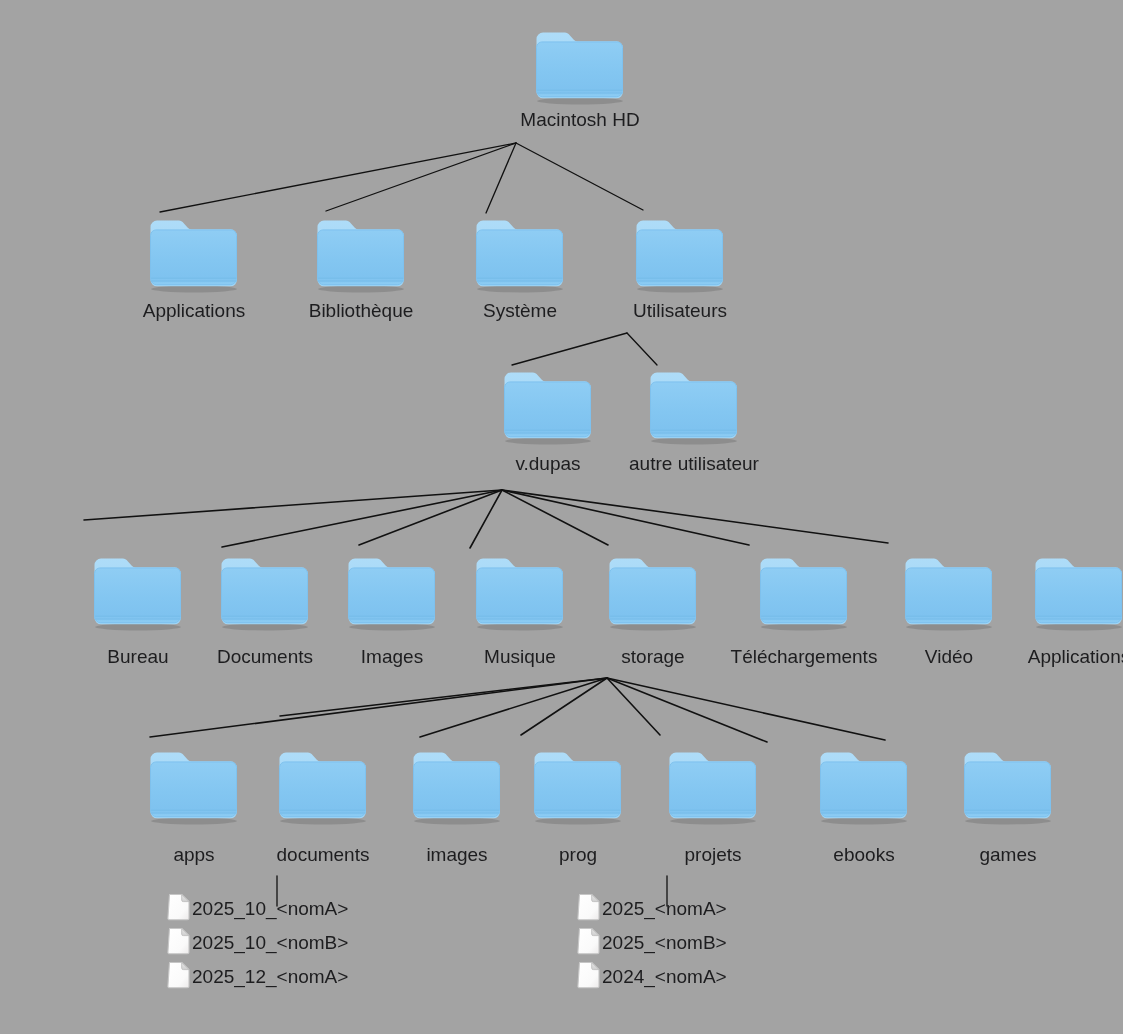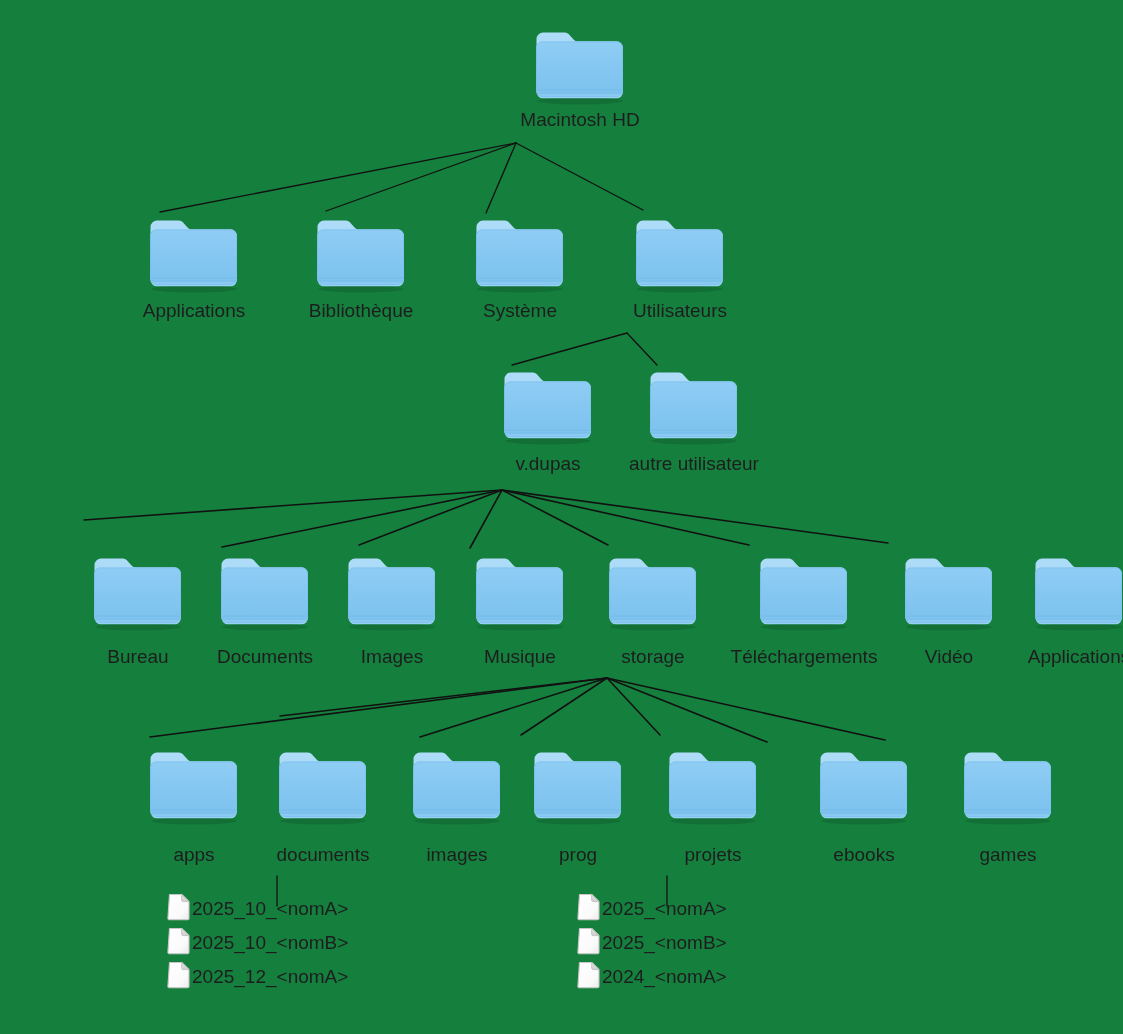--- a/index.html
+++ b/index.html
@@ -10,21 +10,21 @@
   body {
     width: 1123px;
     height: 1034px;
     font-family: "Liberation Sans", sans-serif;
     overflow: hidden;
   }
   #stage {
     position: relative;
     width: 1123px;
     height: 1034px;
-    background: #15803d;
+    background: #a3a3a3;
   }
   svg.layer {
     position: absolute;
     top: 0;
     left: 0;
     width: 1123px;
     height: 1034px;
   }
   .node-label {
     font-family: "Liberation Sans", sans-serif;

